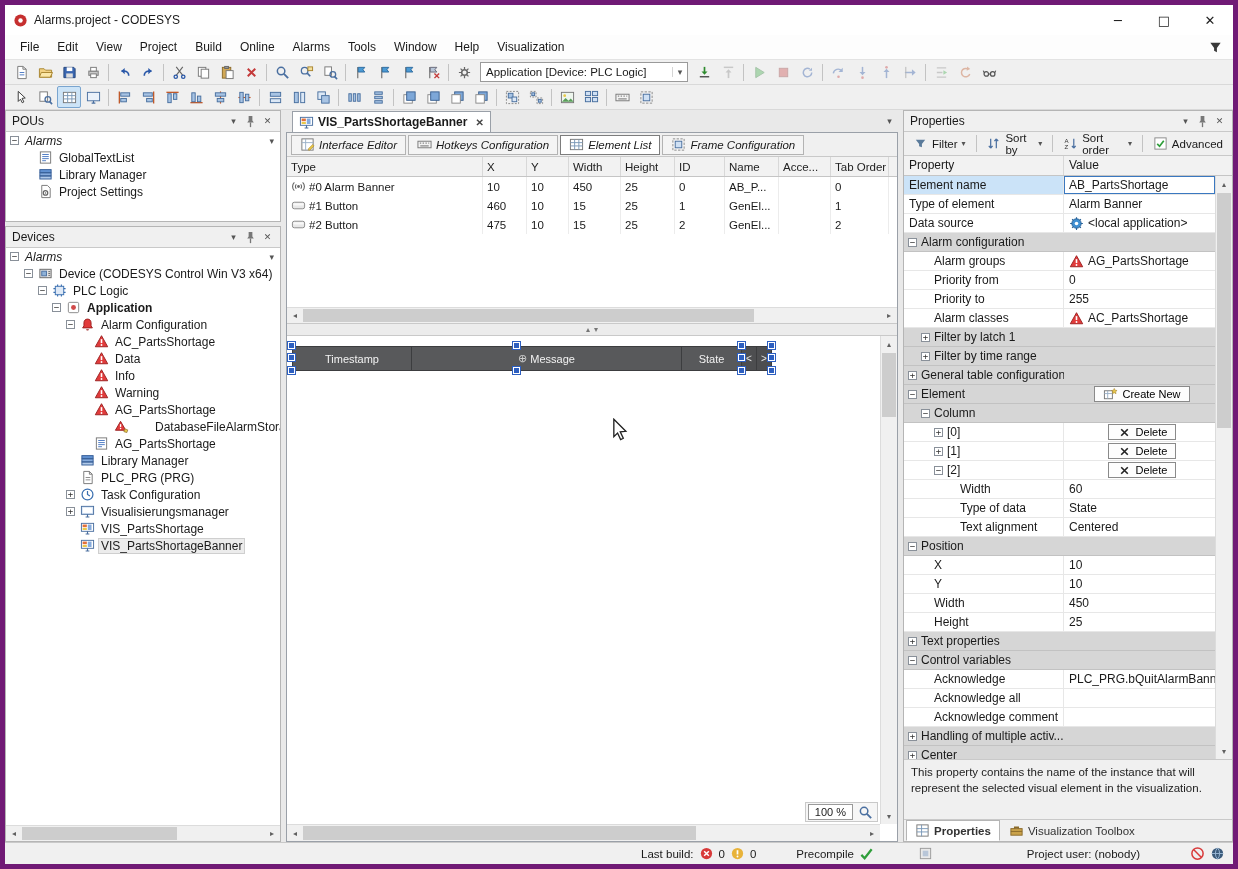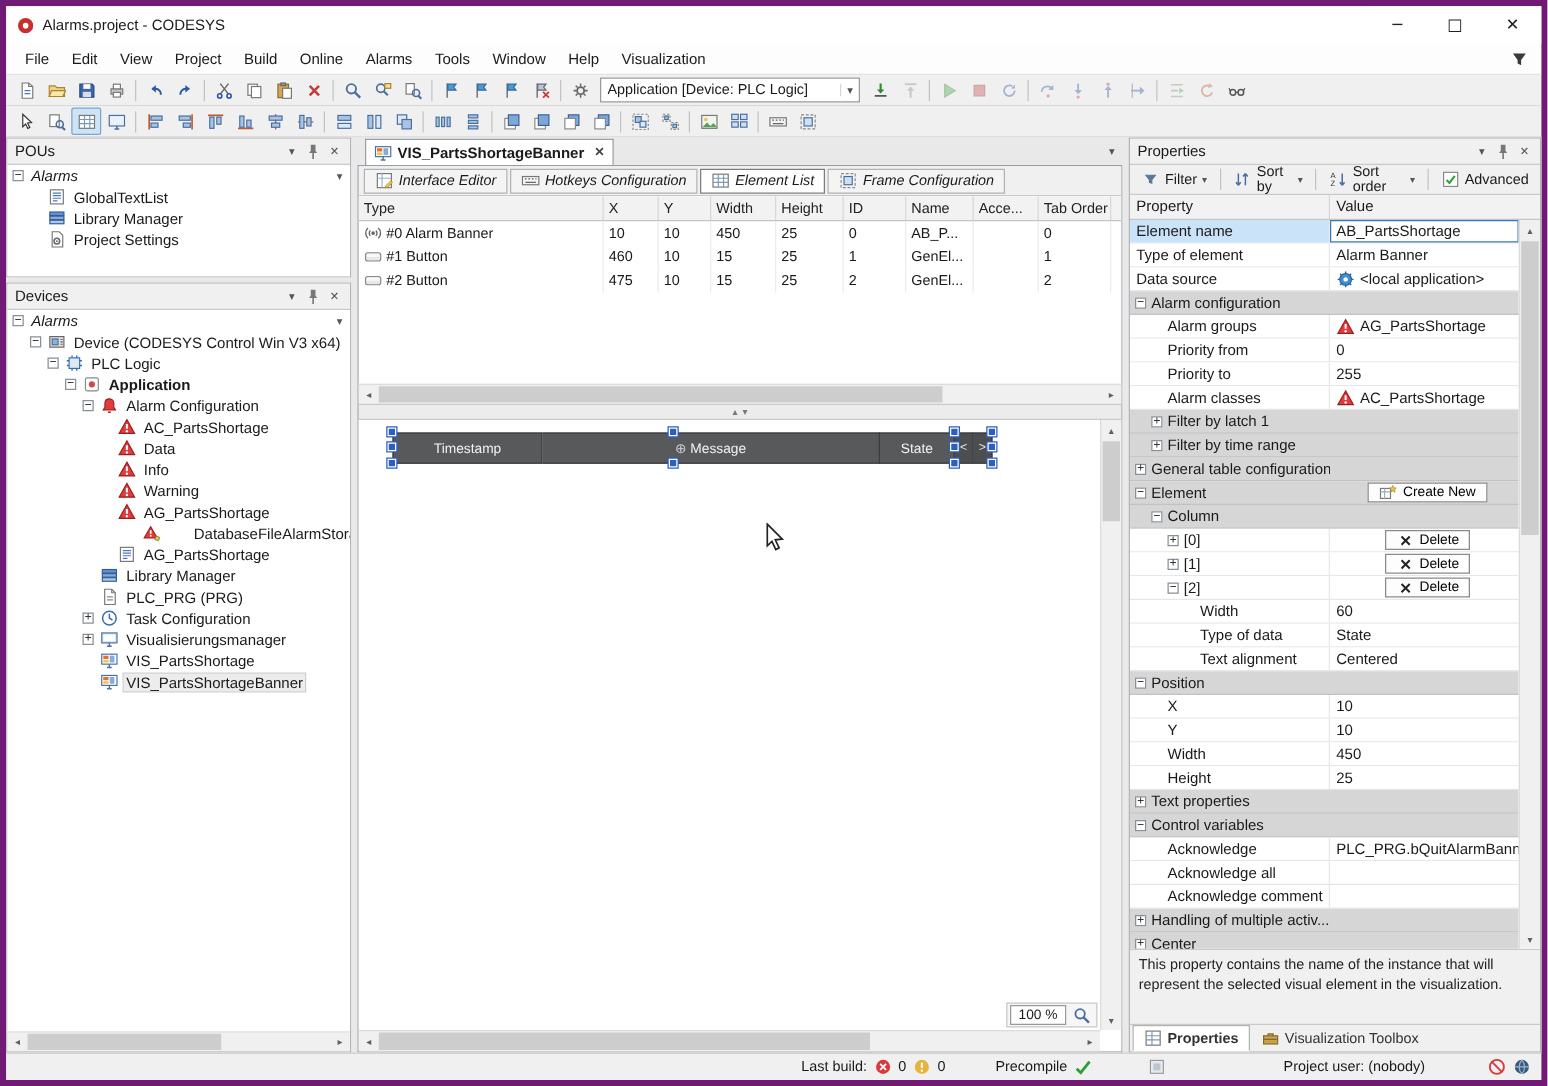--- a/index.html
+++ b/index.html
@@ -78,21 +78,21 @@
   .etr.head .etd { border-right:1px solid #d8d8d8; color:#222; }
   .vsplitter { height:13px; background:#ececec; border-top:1px solid #c9c9c9; border-bottom:1px solid #c9c9c9; display:flex; align-items:center; justify-content:center; gap:4px; color:#777; font-size:8px; flex:none; }
   .canvaswrap { flex:1; position:relative; background:#fff; min-height:0; }
   .canvas { position:absolute; left:0; top:0; right:17px; bottom:17px; overflow:hidden; background:#fff; }
   .cv-vscroll { position:absolute; right:0; top:0; bottom:17px; }
   .cv-hscroll { position:absolute; left:0; right:17px; bottom:0; height:17px; border-top:1px solid #dcdcdc; }
   .zoomctl { position:absolute; right:19px; bottom:19px; height:20px; display:flex; align-items:center; gap:2px; background:#f6f6f6; border:1px solid #c9c9c9; padding:1px 2px; }
   .zoombox { background:#fff; border:1px solid #9a9a9a; height:16px; padding:0 6px; font-size:11px; display:flex; align-items:center; }
 
   
-  .banner { position:absolute; left:27px; top:10px; width:480px; height:39px; display:flex; }
+  .banner { position:absolute; left:5px; top:10px; width:480px; height:39px; display:flex; }
   .bseg { height:25px; background:#58595b; border:1px solid #3c3d3f; border-left:none; color:#f2f2f2; font-size:11px; display:flex; align-items:center; justify-content:center; gap:3px; }
   .bseg.first { border-left:1px solid #3c3d3f; }
   .bbtn { width:15px; height:25px; background:#4d4e50; border:1px solid #3c3d3f; border-left:none; color:#e8e8e8; font-size:10px; display:flex; align-items:center; justify-content:center; }
   .movecross { color:#cfcfcf; font-size:11px; }
   .handle { position:absolute; width:7px; height:7px; background:#2d5fc0; border:1px solid #fff; box-shadow:0 0 0 1px #2d5fc0; }
   .cursor { position:absolute; pointer-events:none; }
 
   
   .ptoolbar { height:24px; background:#f0f0f0; border-bottom:1px solid #c9c9c9; display:flex; align-items:center; padding:0 4px; gap:2px; flex:none; font-size:11.5px; }
   .ptool { display:inline-flex; align-items:center; gap:4px; padding:2px 4px; border:1px solid transparent; }

